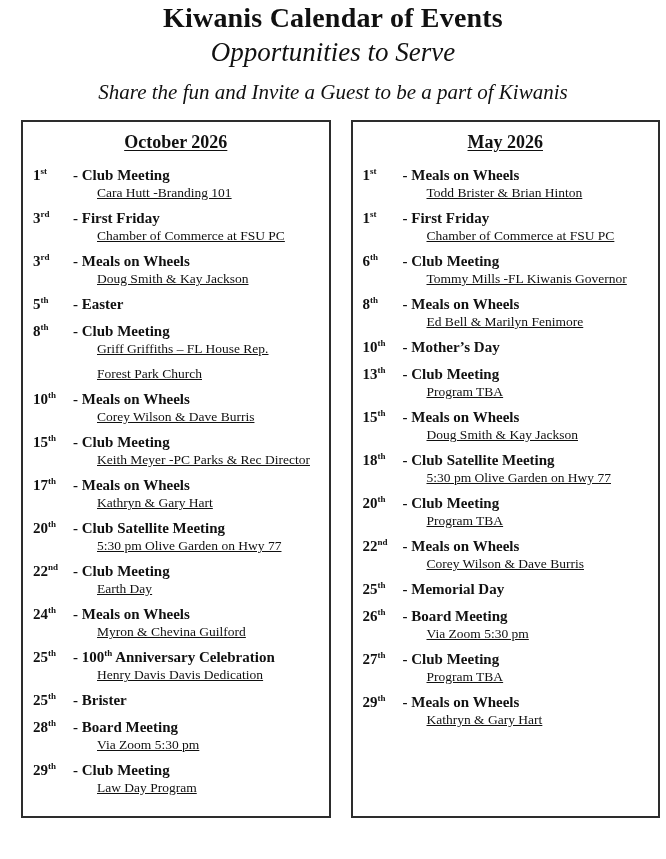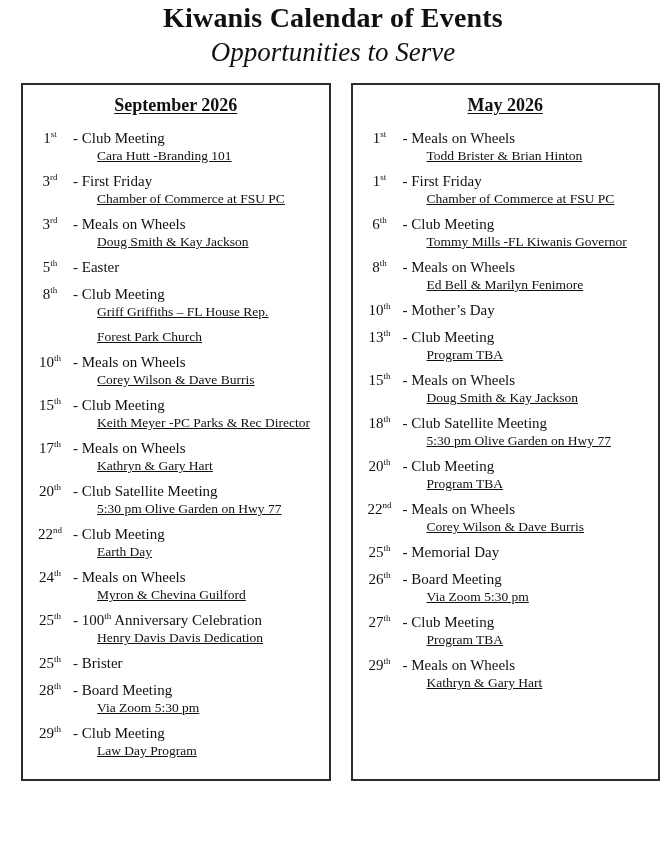--- a/index.html
+++ b/index.html
@@ -58,24 +58,23 @@
     text-align: center;
     font-size: 18px;
     font-weight: bold;
     text-decoration: underline;
     text-underline-offset: 2px;
     margin: 2px 0 13px 0;
   }
   .event { margin-bottom: 9px; }
   .event-head {
     display: flex;
-    font-weight: normal;
+    font-weight: bold;
     font-size: 15px;
     line-height: 18px;
-    text-align: center;
   }
   .date {
     min-width: 40px;
     flex-shrink: 0;
     white-space: nowrap;
     padding-right: 6px;
   }
   .title { white-space: nowrap; }
   sup {
     font-size: 9px;
@@ -89,25 +88,26 @@
     padding-top: 1px;
     text-decoration: underline;
   }
 </style>
 </head>
 <body>
 
 <header class="page-header">
   <h1 class="page-title">Kiwanis Calendar of Events</h1>
   <h2 class="page-subtitle">Opportunities to Serve</h2>
+  <h3 class="page-tagline">Share the fun and Invite a Guest to be a part of Kiwanis</h3>
 </header>
 
 <main class="columns">
   <section class="month-box">
-    <h4 class="month-heading">September 2026</h4>
+    <h4 class="month-heading">October 2026</h4>
     <div class="events">
         <div class="event">
           <div class="event-head">
             <span class="date">1<sup>st</sup></span>
             <span class="title">- Club Meeting</span>
           </div>
           <div class="detail">Cara Hutt -Branding 101</div>
         </div>
         <div class="event">
           <div class="event-head">

